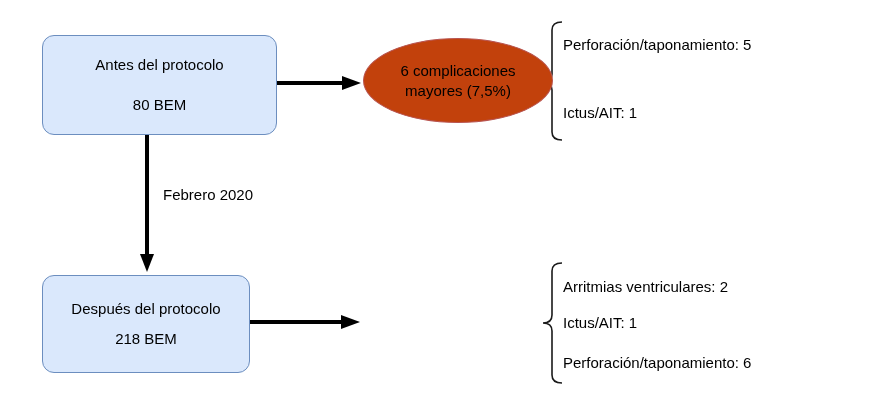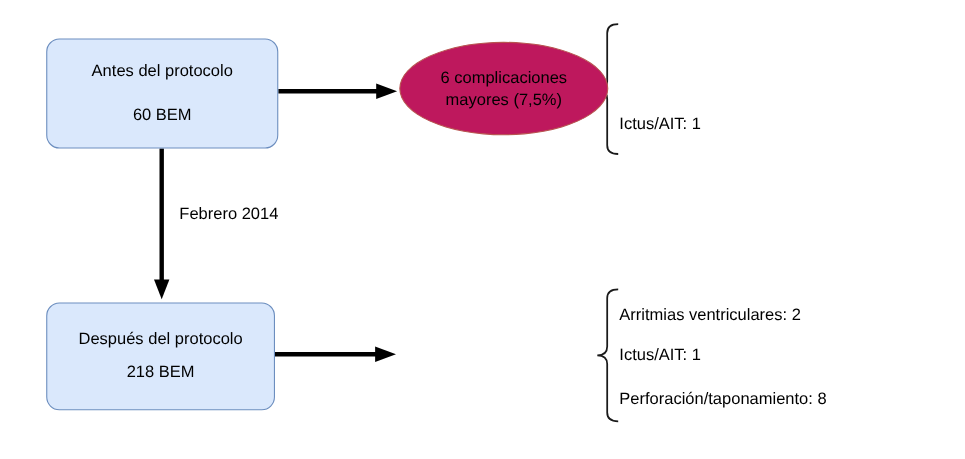--- a/index.html
+++ b/index.html
@@ -29,25 +29,25 @@
     border-radius: 12px;
     display: flex;
     flex-direction: column;
     align-items: center;
     justify-content: center;
     text-align: center;
     font-size: 15px;
     line-height: 16px;
     box-sizing: border-box;
   }
-  .node-box.before { left: 42px; top: 35px; width: 211px; height: 100px; gap: 24px; }
+  .node-box.before { left: 42px; top: 35px; width: 235px; height: 100px; gap: 24px; }
   .node-box.after  { left: 42px; top: 275px; width: 208px; height: 98px; gap: 14px; }
   .node-ellipse {
     position: absolute;
-    background: #be185d;
+    background: #c2410c;
     border: 1.5px solid #b85450;
     border-radius: 50%;
     display: flex;
     align-items: center;
     justify-content: center;
     text-align: center;
     font-size: 15px;
     line-height: 20px;
     box-sizing: border-box;
   }
@@ -97,34 +97,35 @@
       <polygon points="341,315 360,322 341,329" fill="#000000"></polygon>
     </g>
 
     <path d="M 562 22 Q 552 22 552 30 L 552 74 Q 552 82 543 82 Q 552 82 552 90 L 552 132 Q 552 140 562 140" fill="none" stroke="#1a1a1a" stroke-width="1.6"></path>
 
     <path d="M 562 263 Q 552 263 552 271 L 552 315 Q 552 323 543 323 Q 552 323 552 331 L 552 375 Q 552 383 562 383" fill="none" stroke="#1a1a1a" stroke-width="1.6"></path>
   </svg>
 
   <div class="node-box before">
     <div>Antes del protocolo</div>
-    <div>60 BEM</div>
+    <div>80 BEM</div>
   </div>
 
-  <div class="edge-label">Febrero 2014</div>
+  <div class="edge-label">Febrero 2020</div>
 
   <div class="node-box after">
     <div>Después del protocolo</div>
     <div>218 BEM</div>
   </div>
 
   <div class="node-ellipse before">
     <div class="ellipse-label">6 complicaciones mayores (7,5%)</div>
   </div>
 
 
+  <div class="detail-item d-b0">Perforación/taponamiento: 5</div>
   <div class="detail-item d-b1">Ictus/AIT: 1</div>
 
   <div class="detail-item d-a0">Arritmias ventriculares: 2</div>
   <div class="detail-item d-a1">Ictus/AIT: 1</div>
-  <div class="detail-item d-a2">Perforación/taponamiento: 8</div>
+  <div class="detail-item d-a2">Perforación/taponamiento: 6</div>
 
 </div>
 
 </body></html>

